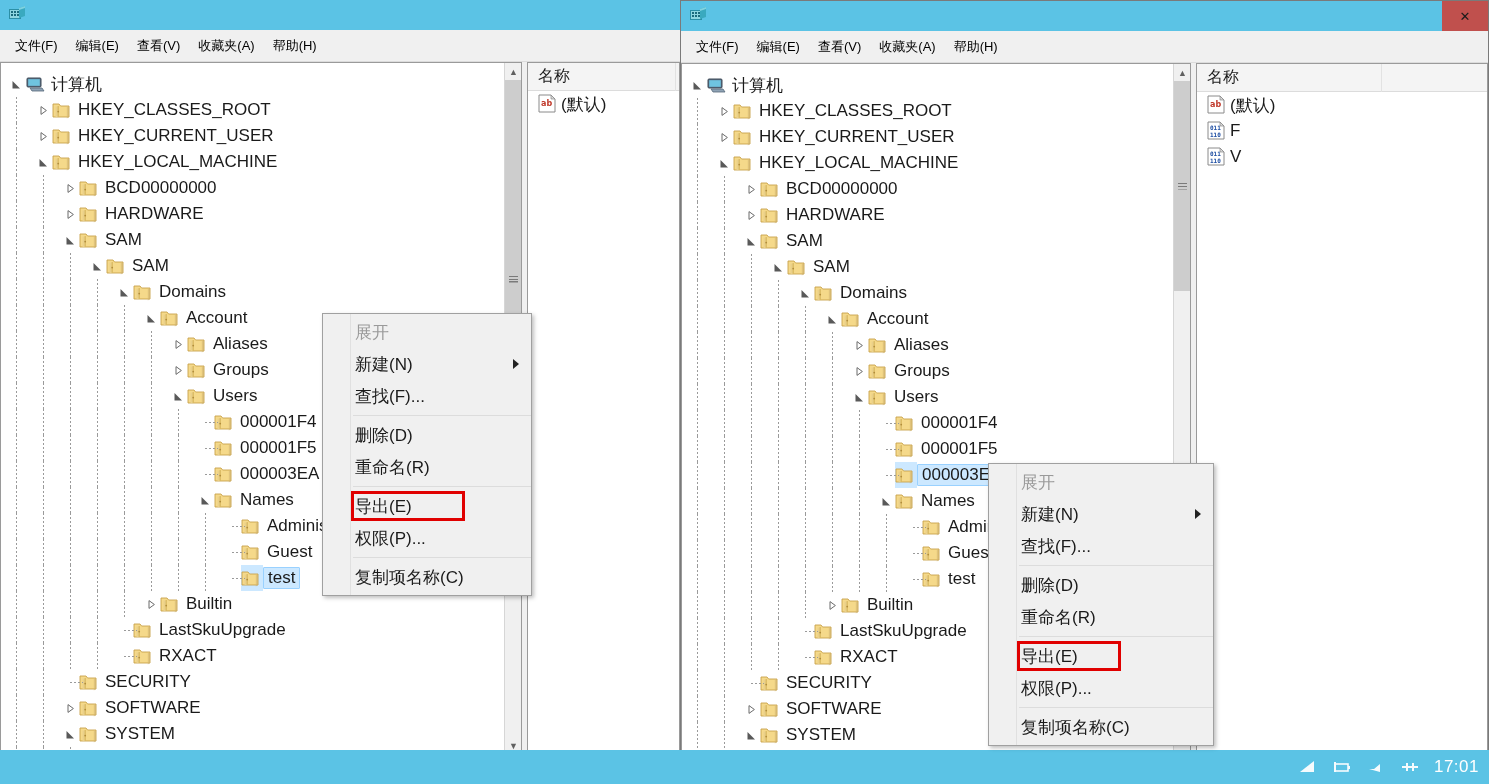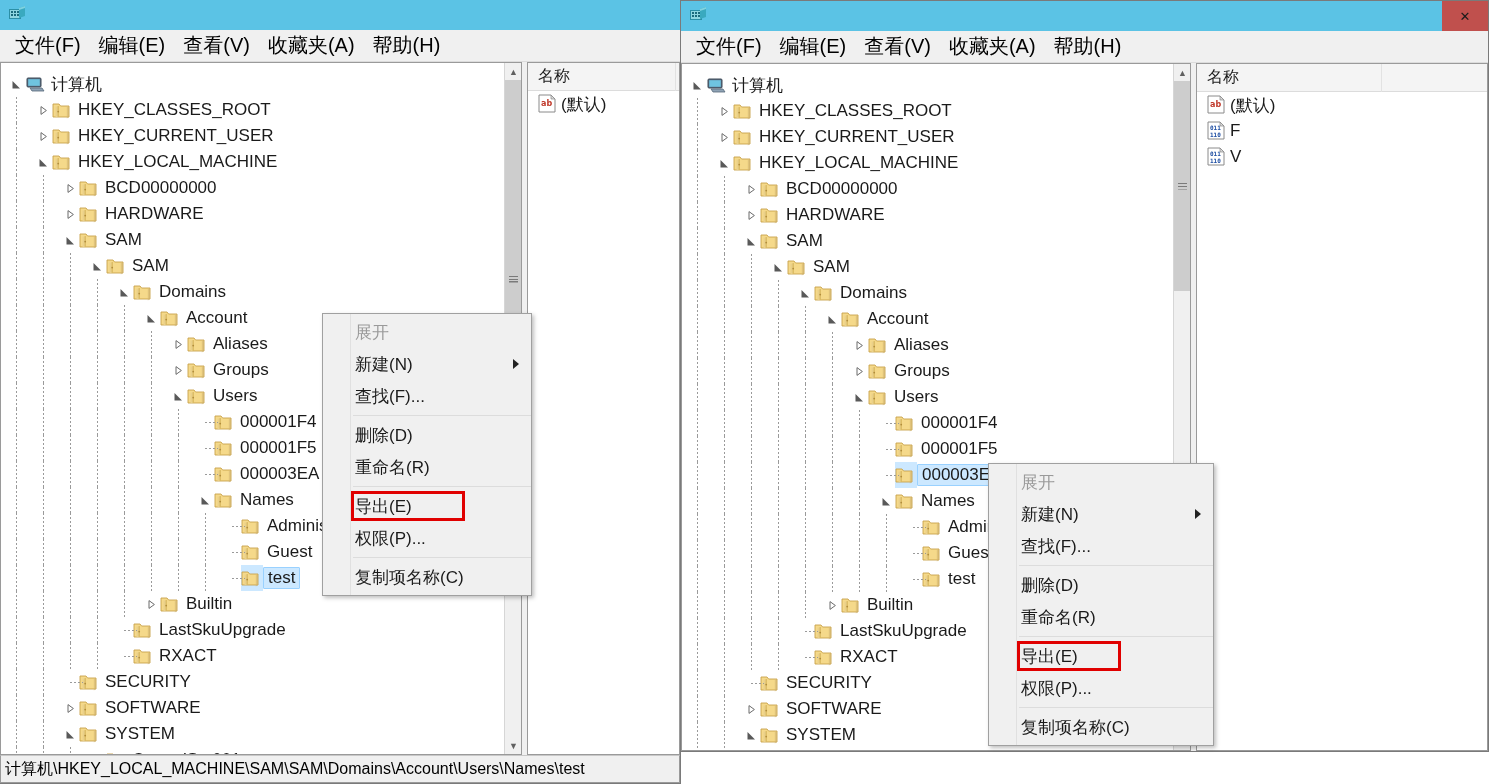--- a/index.html
+++ b/index.html
@@ -49,21 +49,21 @@
     color: #1a1a1a; font-size: 13px; line-height: 1;
   }
 
   .menubar {
     height: 32px; background: #f0f0f0;
     display: flex; align-items: center;
     border-bottom: 1px solid #dcdcdc;
     padding-left: 6px; flex: none;
   }
   .menu-item {
-    font-size: 20px; color: #000; padding: 4px 9px;
+    font-size: 13px; color: #000; padding: 4px 9px;
     font-family: "Liberation Sans", "DejaVu Sans", sans-serif;
     white-space: nowrap;
   }
 
   .win-body { flex: 1 1 auto; display: flex; min-height: 0; background: #f0f0f0; }
 
   
   .tree-pane {
     position: relative;
     background: #ffffff;
@@ -1458,14 +1458,43 @@
       </div>
       <div class="ctx-item">
         <span>权限(P)...</span>
       </div>
       <div class="ctx-sep"></div>
       <div class="ctx-item">
         <span>复制项名称(C)</span>
       </div>
     </div>
 
+  <div class="taskbar">
+    <div class="taskbar-right">
+      <div class="tray-icon">
+        <svg viewBox="0 0 20 18" width="20" height="18">
+          <path d="M2 14 L16 14 L16 3 Z" fill="#ffffff"></path>
+        </svg>
+      </div>
+      <div class="tray-icon">
+        <svg viewBox="0 0 20 18" width="20" height="18">
+          <rect x="3" y="6" width="13" height="7" fill="none" stroke="#ffffff" stroke-width="1.6"></rect>
+          <rect x="16" y="8" width="2" height="3" fill="#ffffff"></rect>
+          <rect x="2" y="4" width="2" height="10" fill="#ffffff"></rect>
+        </svg>
+      </div>
+      <div class="tray-icon">
+        <svg viewBox="0 0 20 18" width="20" height="18">
+          <path d="M3 11 L8 11 L14 6 L14 14 Z" fill="#ffffff"></path>
+        </svg>
+      </div>
+      <div class="tray-icon">
+        <svg viewBox="0 0 20 18" width="20" height="18">
+          <rect x="2" y="8" width="16" height="2" fill="#ffffff"></rect>
+          <rect x="6" y="5" width="2" height="8" fill="#ffffff"></rect>
+          <rect x="12" y="5" width="2" height="8" fill="#ffffff"></rect>
+        </svg>
+      </div>
+      <div class="tray-clock">17:01</div>
+    </div>
+  </div>
 
 </div>
 
 </body></html>

